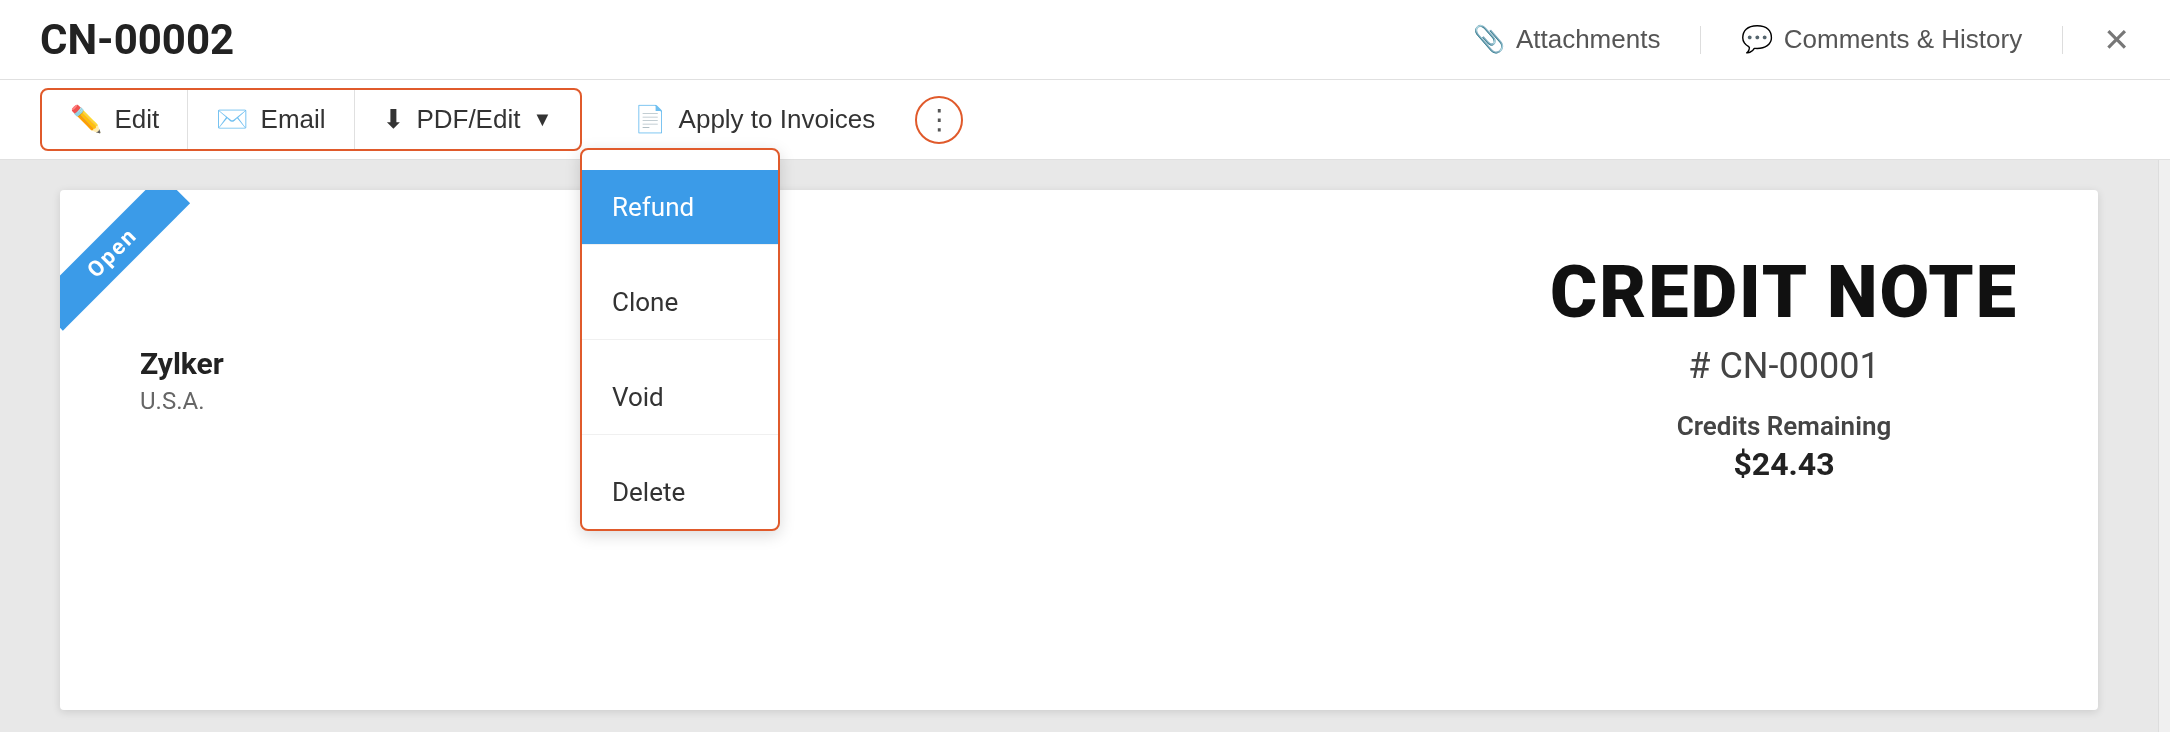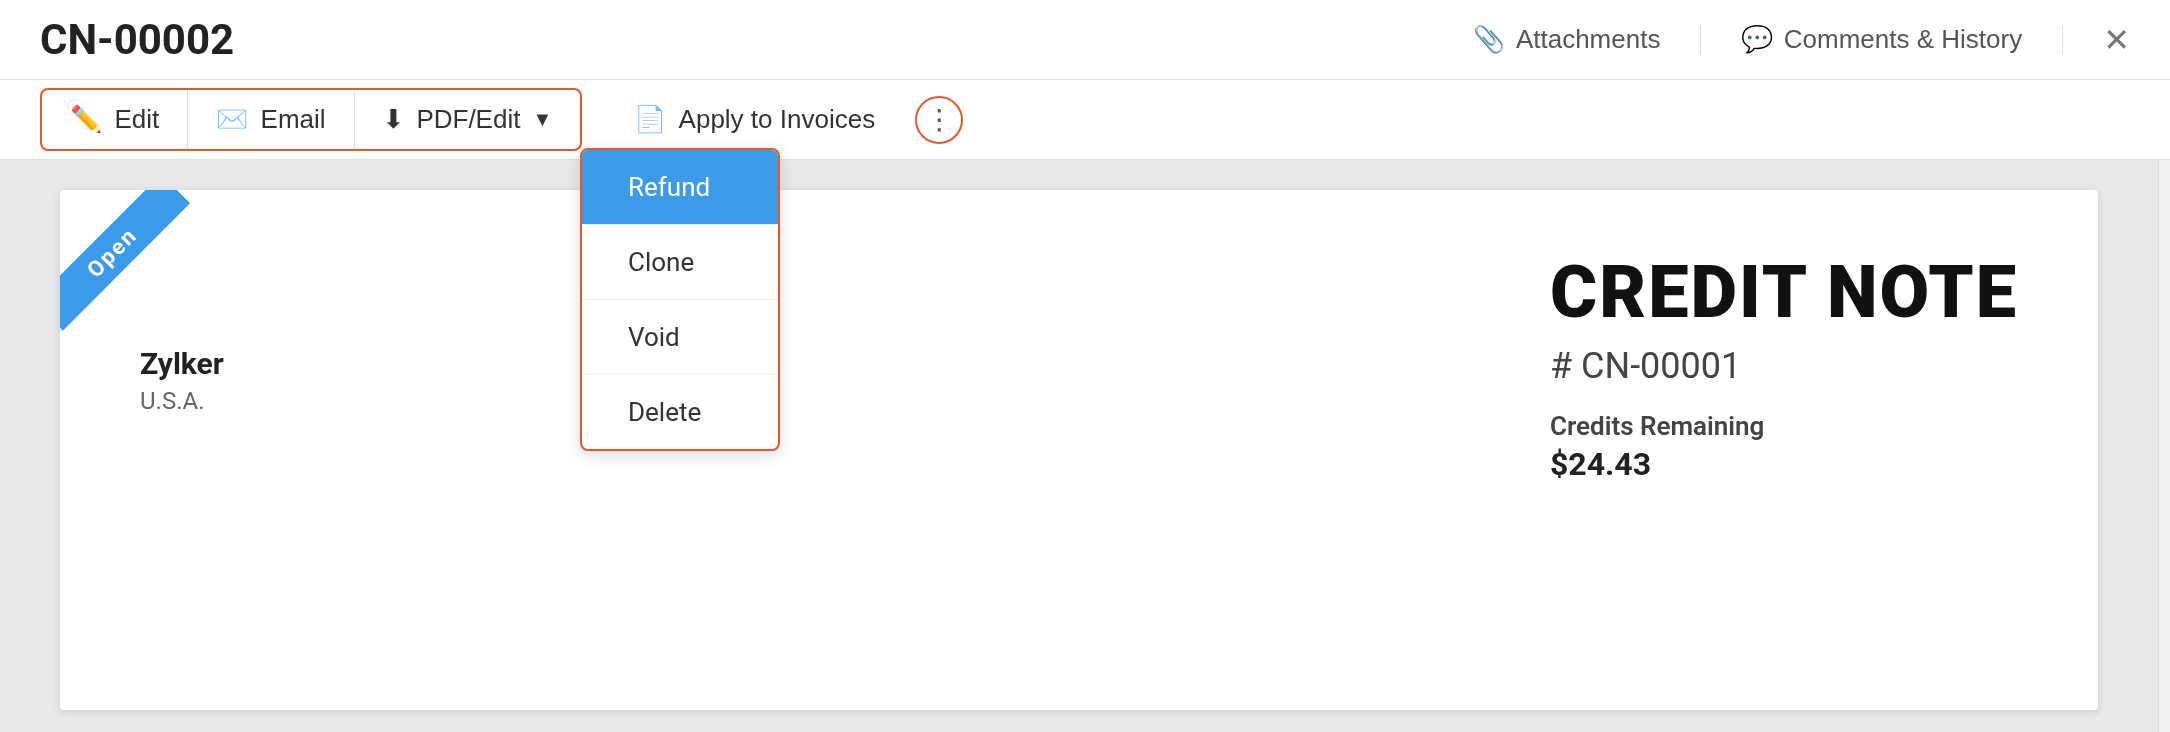--- a/index.html
+++ b/index.html
@@ -195,21 +195,21 @@
       font-size: 24px;
       color: #666;
       margin-top: 6px;
     }
 
     
     .credit-note-section {
       position: absolute;
       right: 80px;
       top: 60px;
-      text-align: left;
+      text-align: center;
       margin-left: 21px;
     }
     .credit-note-title {
       font-size: 72px;
       font-weight: 900;
       color: #111;
       letter-spacing: 2px;
     }
     .credit-note-number {
       font-size: 36px;
@@ -236,25 +236,26 @@
       left: 580px;
       background: #fff;
       border: 2.5px solid #e05a2b;
       border-radius: 8px;
       box-shadow: 0 4px 16px rgba(0,0,0,0.15);
       width: 200px;
       z-index: 100;
       overflow: hidden;
     }
     .dropdown-item {
-      padding: 22px 46px;
+      padding: 22px 30px;
       font-size: 26px;
       color: #333;
       cursor: pointer;
       border-bottom: 1px solid #f0f0f0;
+      margin-top: 20px;
     }
     .dropdown-item:last-child { border-bottom: none; }
     .dropdown-item.active {
       background: #3b9be8;
       color: #fff;
     }
 
     
     .right-panel {
       width: 12px;

